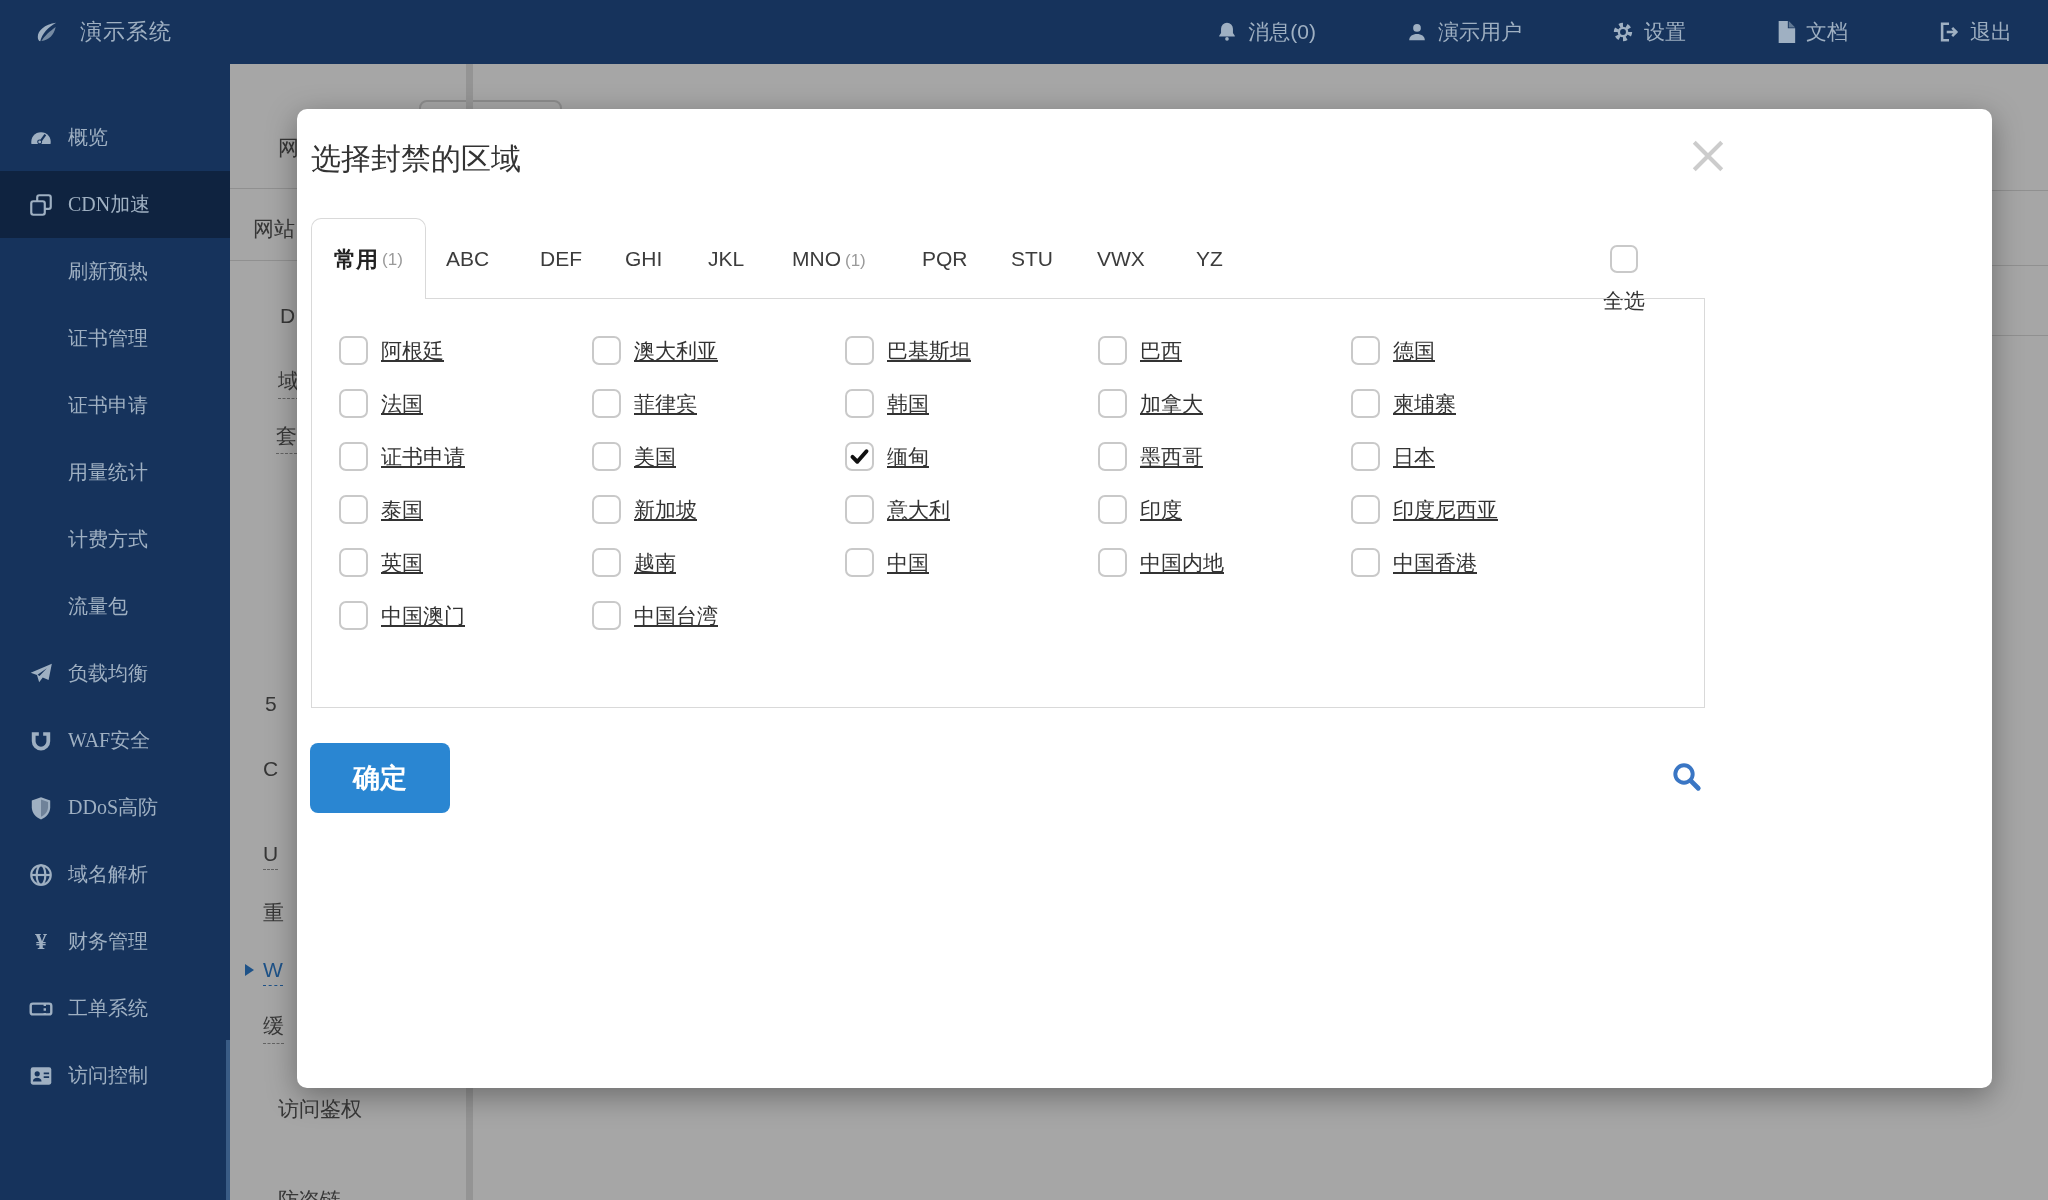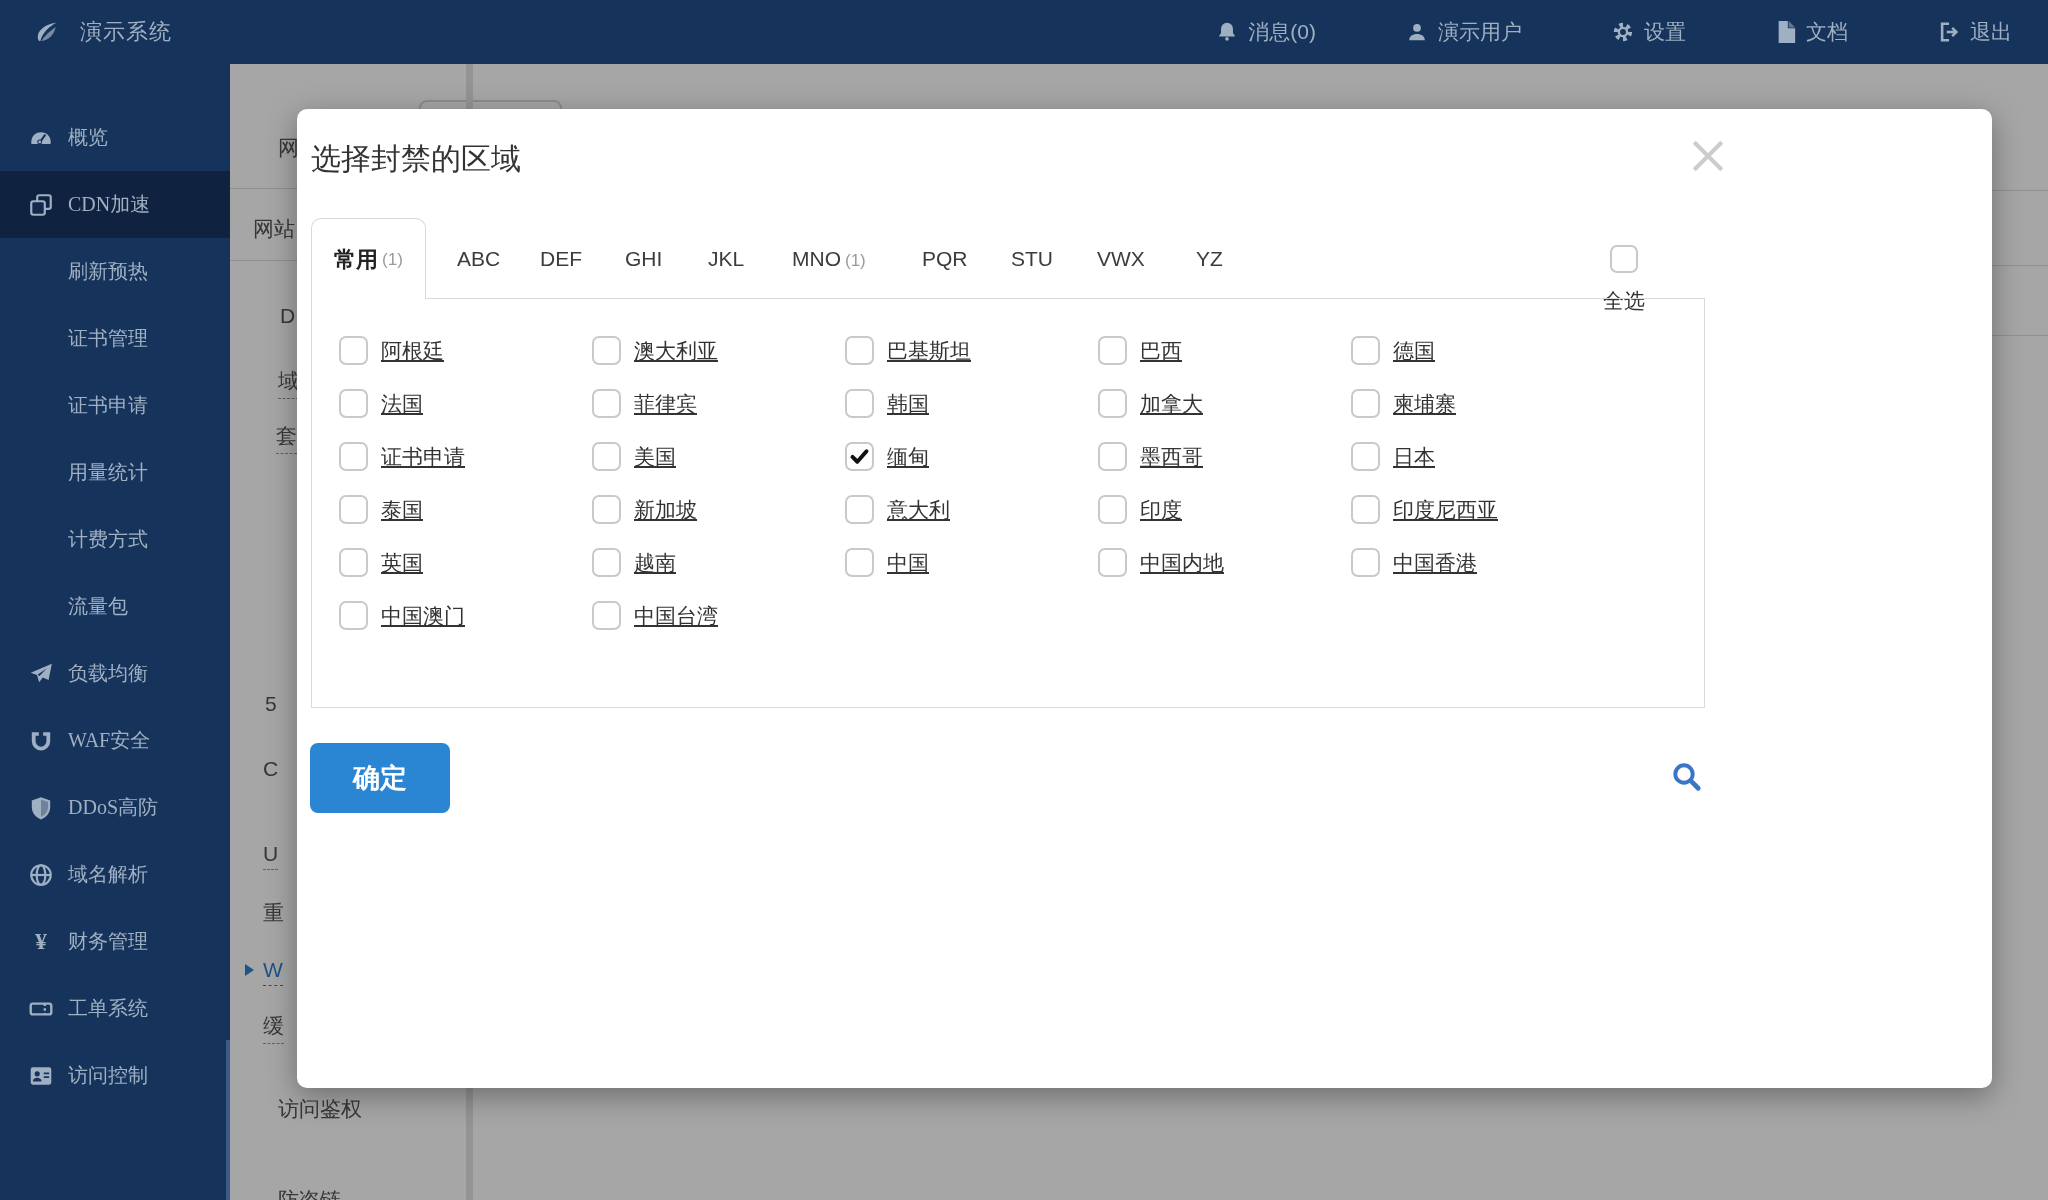--- a/index.html
+++ b/index.html
@@ -281,21 +281,21 @@
     <svg width="44" height="44" viewBox="0 0 32 32" fill="none" stroke="#cccccc" stroke-width="3">
       <path d="M6 6l20 20M26 6L6 26"></path>
     </svg>
   </div>
 
   <div class="tabs">
     <div class="tab active">
       <span class="lbl">常用</span>
       <span class="cnt">(1)</span>
     </div>
-    <span class="tab" style="left:160px;">ABC</span>
+    <span class="tab" style="left:149px;">ABC</span>
     <span class="tab" style="left:243px;">DEF</span>
     <span class="tab" style="left:328px;">GHI</span>
     <span class="tab" style="left:411px;">JKL</span>
     <span class="tab" style="left:495px;">
       <span>MNO</span><span class="cnt">(1)</span>
     </span>
     <span class="tab" style="left:625px;">PQR</span>
     <span class="tab" style="left:714px;">STU</span>
     <span class="tab" style="left:800px;">VWX</span>
     <span class="tab" style="left:899px;">YZ</span>

